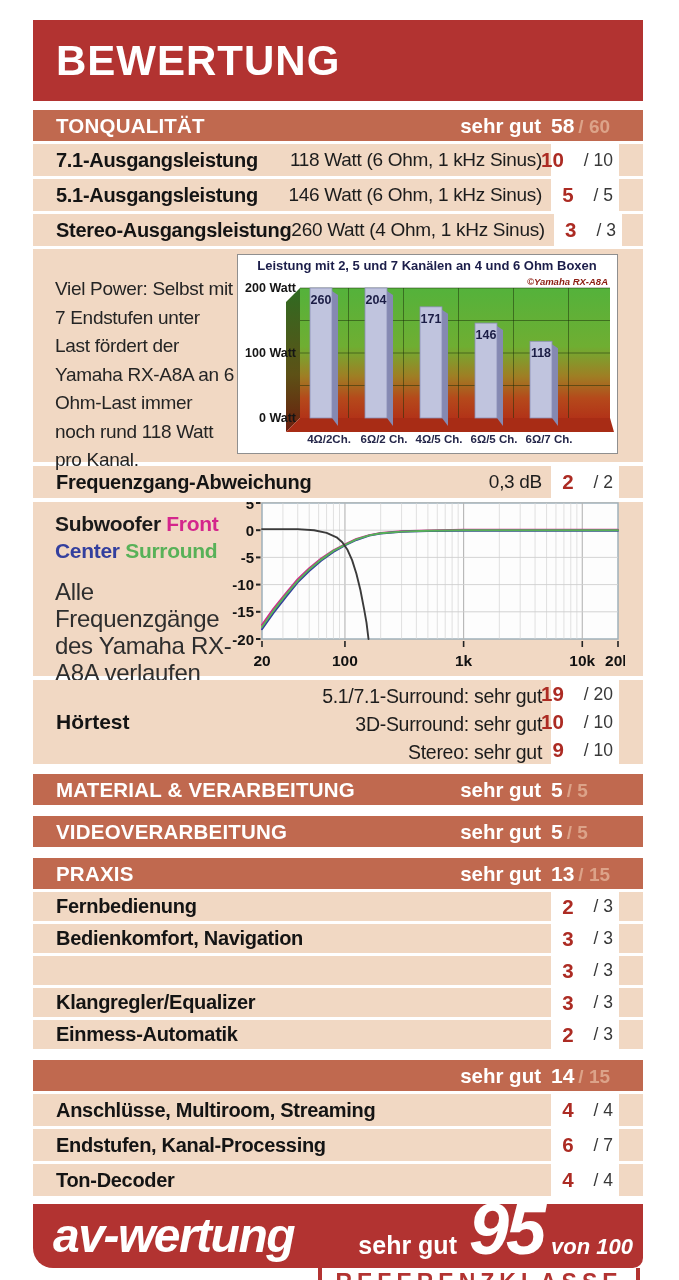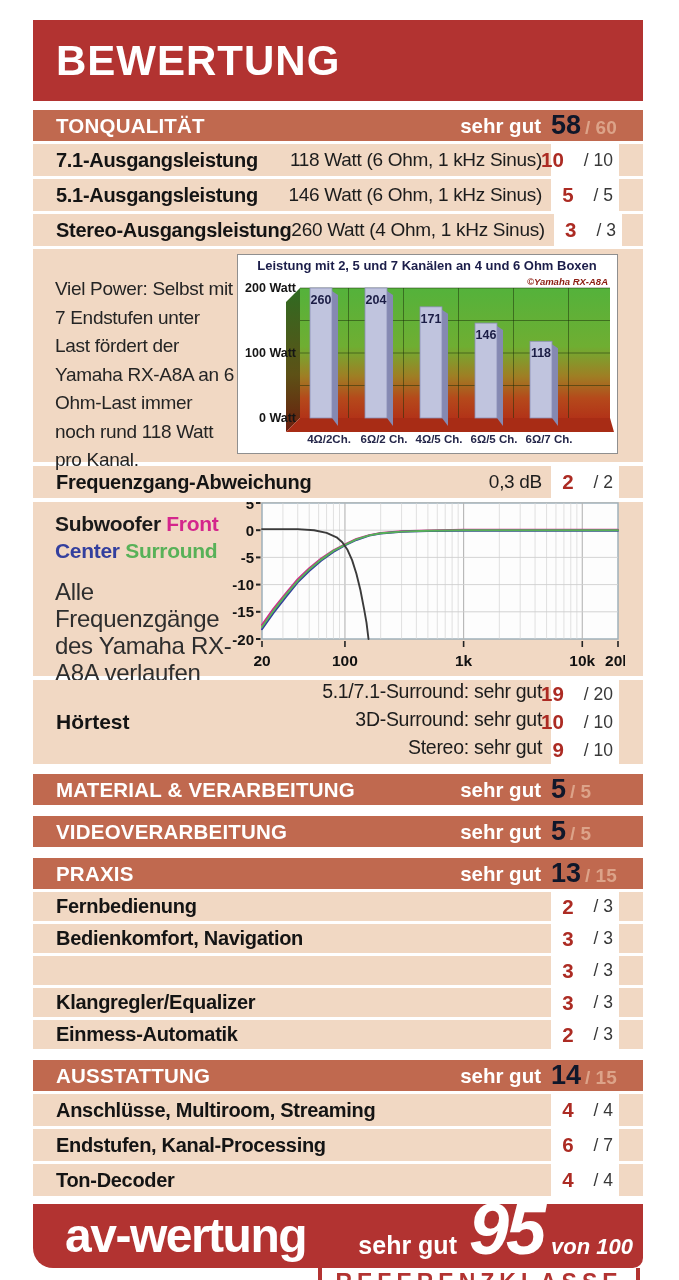--- a/index.html
+++ b/index.html
@@ -13,21 +13,21 @@
   .content{position:absolute;left:33px;top:0;width:610px}
 
   .hdr{margin-top:20px;height:81px;background:var(--dark);color:#fff;display:flex;align-items:center;
        padding-left:23px;font-weight:bold;font-size:42px;letter-spacing:1px}
 
   .secbar{height:31px;background:var(--terra);display:flex;align-items:center;padding-left:23px;
           color:#fff;font-weight:bold;white-space:nowrap}
   .sb-title{font-size:20.5px;letter-spacing:.2px}
   .sb-grade{margin-left:auto;font-size:20.5px;padding-right:10px}
   .sb-score{width:92px;display:flex;align-items:baseline;gap:4px}
-  .sb-score .s{font-size:27px;color:#0f172a}
+  .sb-score .s{font-size:21px;color:#ffffff}
   .sb-score .m{font-size:19px;color:var(--barmax)}
   .mt9{margin-top:9px}.mt10{margin-top:10px}.mt11{margin-top:11px}
 
   .row{height:32px;display:flex;align-items:center;background:var(--peach);margin-top:3px;white-space:nowrap}
   .row-sm{height:29px}
   .r-label{padding-left:23px;font-weight:bold;font-size:20px;color:#141414;letter-spacing:-0.3px}
   .r-value{margin-left:auto;padding-right:9px;font-size:19px;color:#1c1c1c;letter-spacing:-0.3px}
   .r-spacer{margin-left:auto}
   .scorebox{width:68px;height:100%;background:#fff;display:flex;align-items:center;justify-content:flex-end;
             gap:20px;padding-right:6px;flex:none}
@@ -45,26 +45,26 @@
   .freq{position:relative;margin-top:4px;height:174px;background:var(--peach)}
   .legend{position:absolute;left:22px;top:8px;font-weight:bold;font-size:21px;line-height:27px;
           letter-spacing:-0.3px;white-space:nowrap}
   .freq-note{position:absolute;left:22px;top:76px;width:195px;font-size:24px;line-height:27px;
              color:#2e2e2e;letter-spacing:-0.3px}
   .freqsvg{position:absolute;left:190px;top:0}
 
   .hoertest{position:relative;margin-top:4px;height:84px;background:var(--peach);display:flex}
   .h-label{position:absolute;left:23px;top:30px;font-weight:bold;font-size:21px;color:#141414}
   .h-rows{flex:1;display:flex;flex-direction:column}
-  .h-row{height:28px;display:flex;align-items:flex-start;white-space:nowrap}
+  .h-row{height:28px;display:flex;align-items:flex-end;white-space:nowrap}
   .h-text{flex:1;text-align:right;padding-right:9px;font-size:19.5px;color:#1c1c1c;letter-spacing:-0.3px}
 
   .footer{position:relative;margin-top:8px;height:64px;background:var(--dark);
           border-radius:0 0 10px 20px;display:flex;align-items:baseline;color:#fff;white-space:nowrap}
-  .f-logo{font-size:48px;font-weight:bold;letter-spacing:-1.5px;padding-left:32px;
+  .f-logo{font-size:48px;font-weight:bold;font-style:italic;letter-spacing:-1.5px;padding-left:20px;
           align-self:center;line-height:64px}
   .f-right{margin-left:auto;display:flex;align-items:baseline;padding-right:10px;align-self:flex-end;
            padding-bottom:8px}
   .f-grade{font-size:25px;font-weight:bold;margin-right:12px}
   .f-score{font-size:72px;font-weight:bold;font-style:italic;line-height:.8;letter-spacing:-3px;margin-right:8px}
   .f-von{font-size:22px;font-weight:bold;font-style:italic}
   .ref-badge{margin-left:285px;width:322px;height:32px;background:#fff;border:4px solid var(--dark);
              border-top:none;border-radius:0 0 16px 16px;display:flex;align-items:center;justify-content:center;
              color:var(--dark);font-weight:bold;font-size:23px;letter-spacing:5px;white-space:nowrap}
 </style>
@@ -346,21 +346,20 @@
       <span class="r-label">Einmess-Automatik</span>
         <span class="r-spacer"></span>
       <span class="scorebox">
           <span class="s">2</span>
           <span class="m">/ 3</span>
         </span>
       <span class="strip"></span>
     </div>
 
     <div class="secbar mt11">
-      <span class="sb-title">AUSSTATTUNG</span>
       <span class="sb-grade">sehr gut</span>
       <span class="sb-score">
           <span class="s">14</span>
           <span class="m">/ 15</span>
         </span>
     </div>
     <div class="row">
       <span class="r-label">Anschlüsse, Multiroom, Streaming</span>
         <span class="r-spacer"></span>
       <span class="scorebox">

